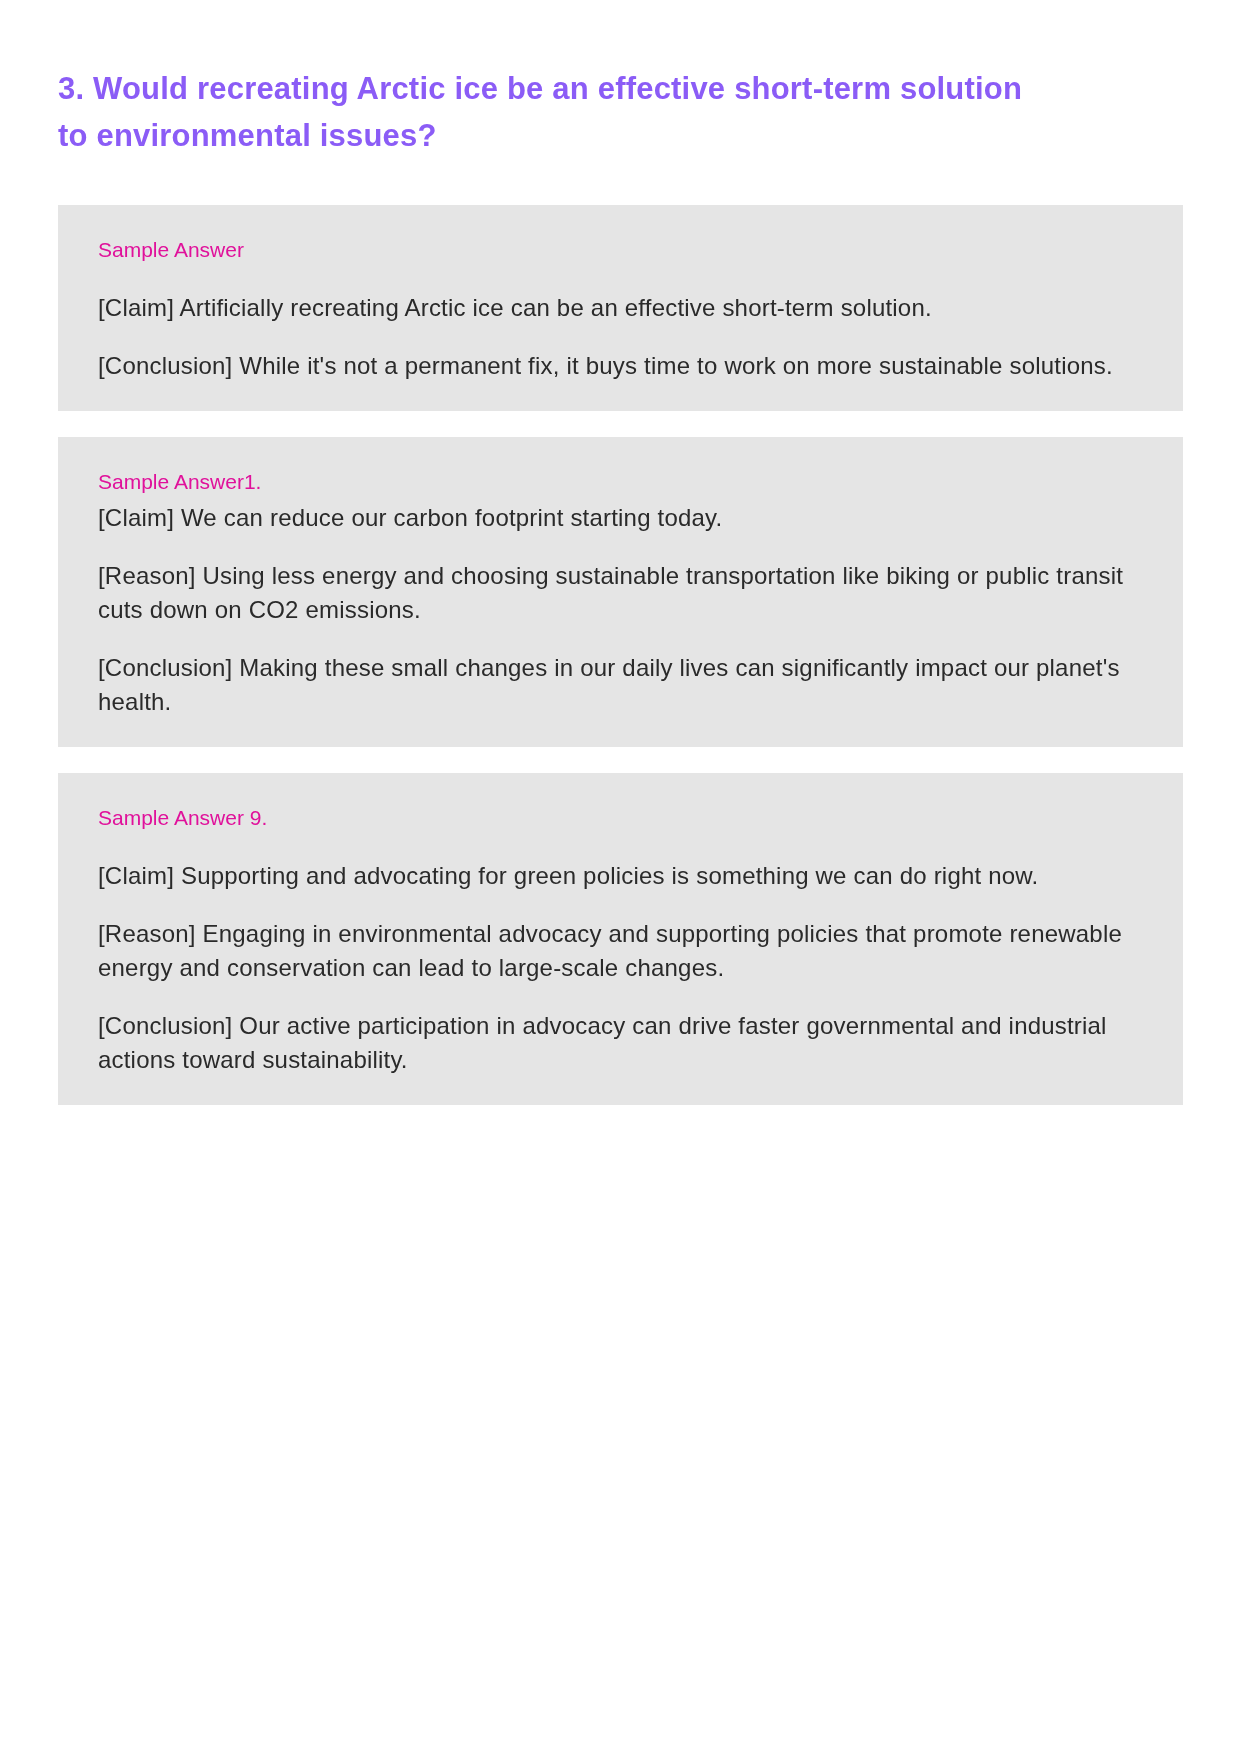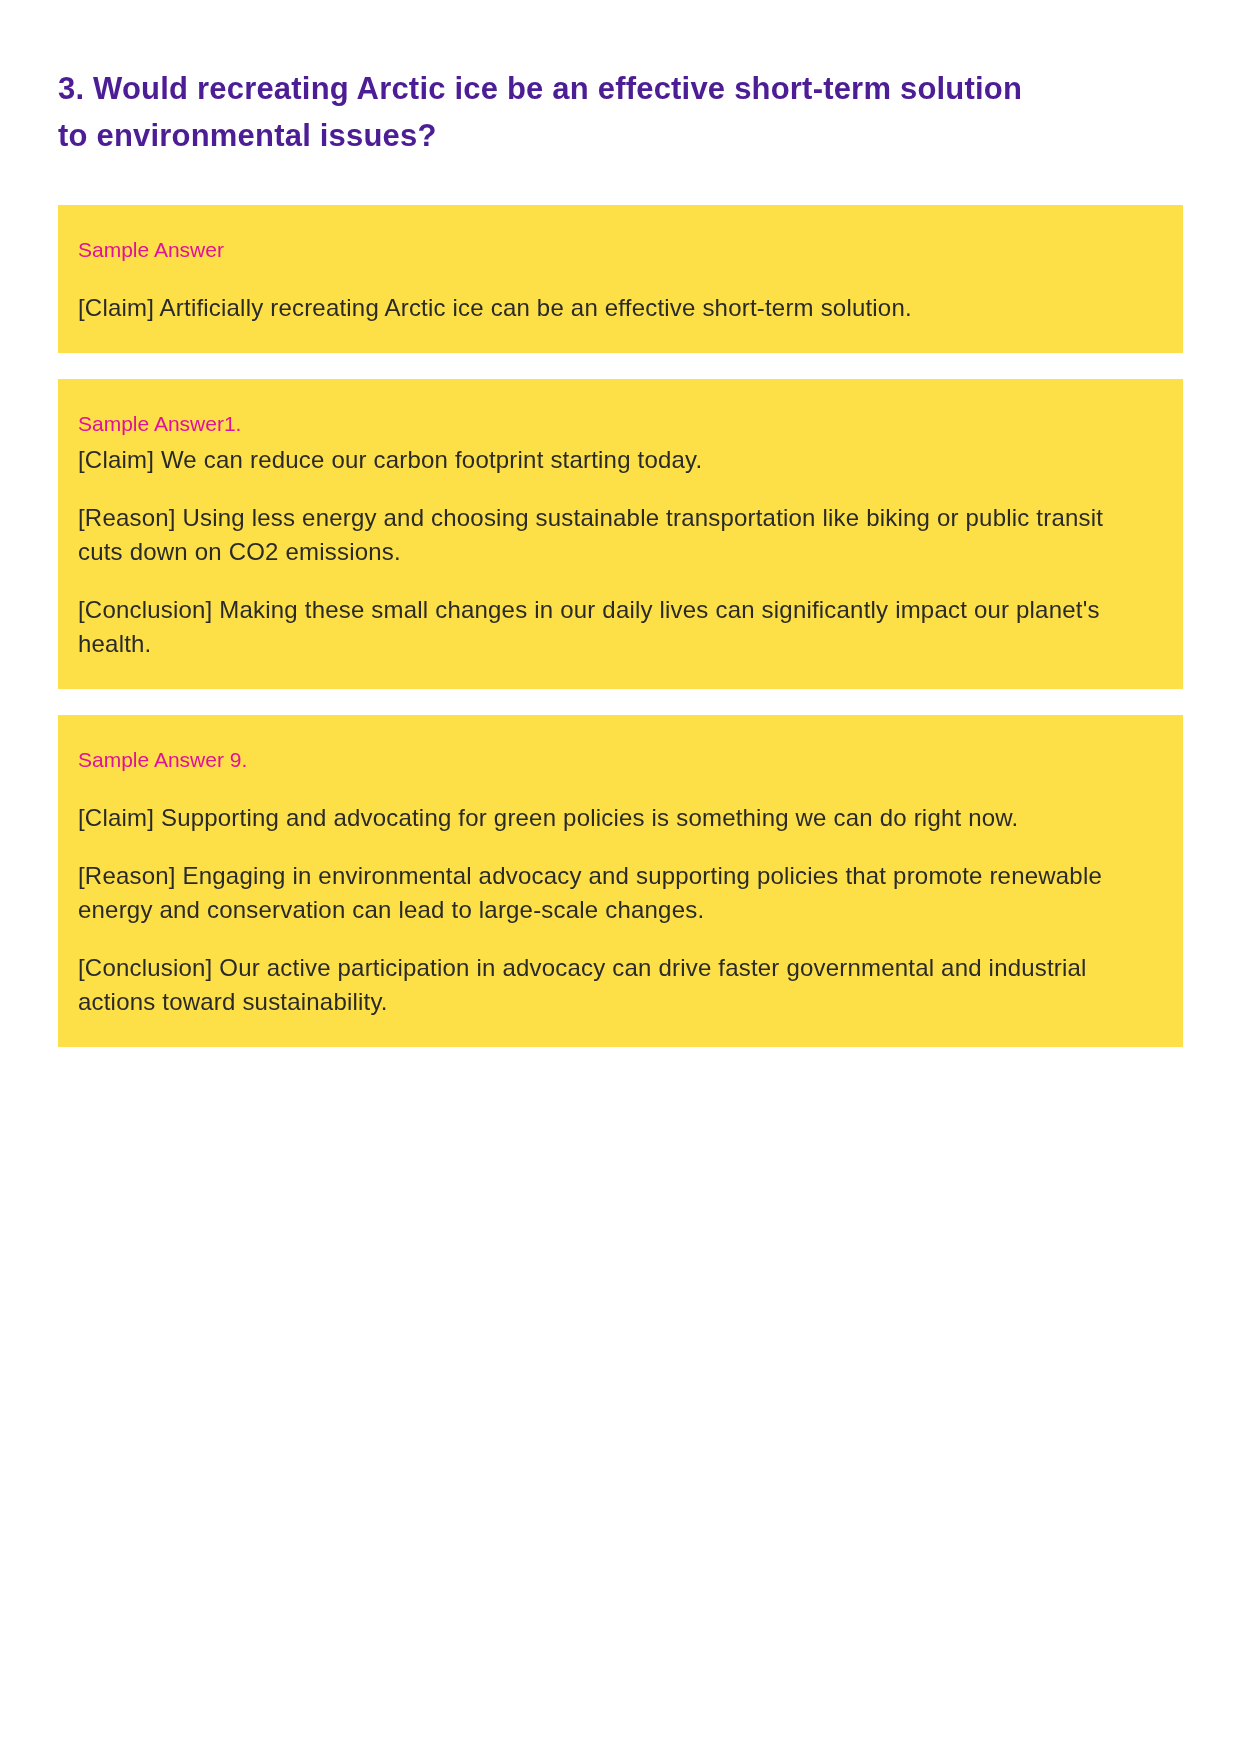--- a/index.html
+++ b/index.html
@@ -11,28 +11,28 @@
     color: #2a2a2a;
     position: relative;
   }
   .page {
     padding: 66px 58px 40px 58px;
   }
   .question {
     font-size: 31px;
     line-height: 1.5;
     font-weight: 700;
-    color: #4c1d95;
+    color: #8b5cf6;
     letter-spacing: 0.2px;
     margin-bottom: 46px;
     max-width: 1000px;
   }
   .answer-card {
-    background: #fde047;
-    padding: 28px 20px;
+    background: #e5e5e5;
+    padding: 28px 40px;
     margin-bottom: 26px;
   }
   .answer-card .label {
     font-size: 21px;
     line-height: 34px;
     color: #e0119b;
     margin-bottom: 24px;
     font-weight: 400;
   }
   .answer-card .label.tight {
@@ -56,20 +56,21 @@
 </head>
 <body>
 
 <div class="page">
 
   <h2 class="question">3. Would recreating Arctic ice be an effective short-term solution to environmental issues?</h2>
 
   <section class="answer-card">
     <p class="label">Sample Answer</p>
     <p class="para">[Claim] Artificially recreating Arctic ice can be an effective short-term solution.</p>
+    <p class="para">[Conclusion] While it's not a permanent fix, it buys time to work on more sustainable solutions.</p>
   </section>
 
 
   <section class="answer-card">
     <p class="label tight">Sample Answer1.</p>
     <p class="para">[Claim] We can reduce our carbon footprint starting today.</p>
     <p class="para">[Reason] Using less energy and choosing sustainable transportation like biking or public transit cuts down on CO2 emissions.</p>
     <p class="para">[Conclusion] Making these small changes in our daily lives can significantly impact our planet's health.</p>
   </section>
 

